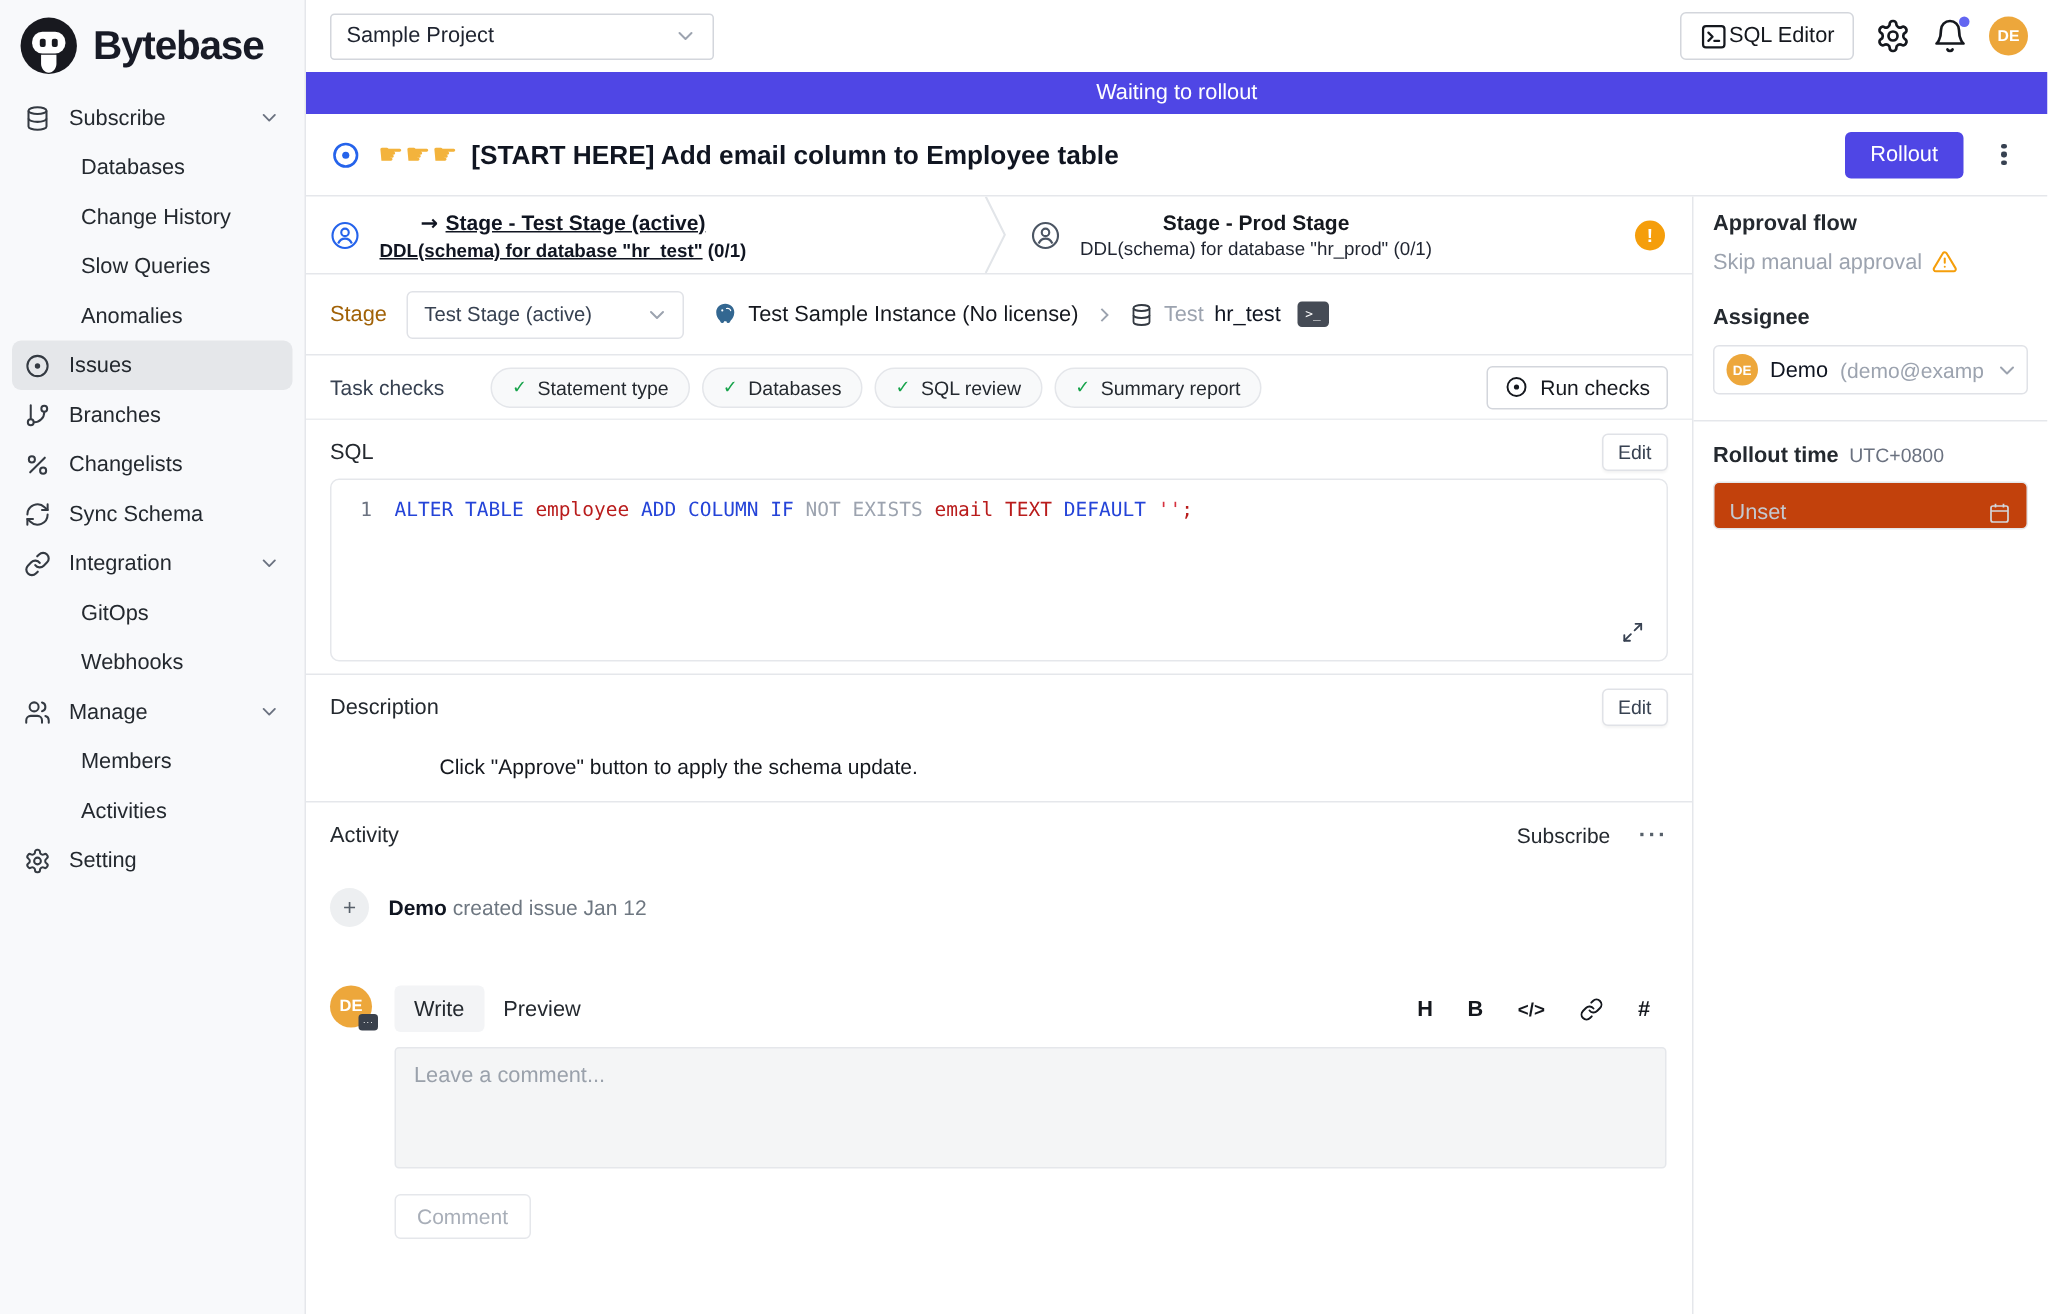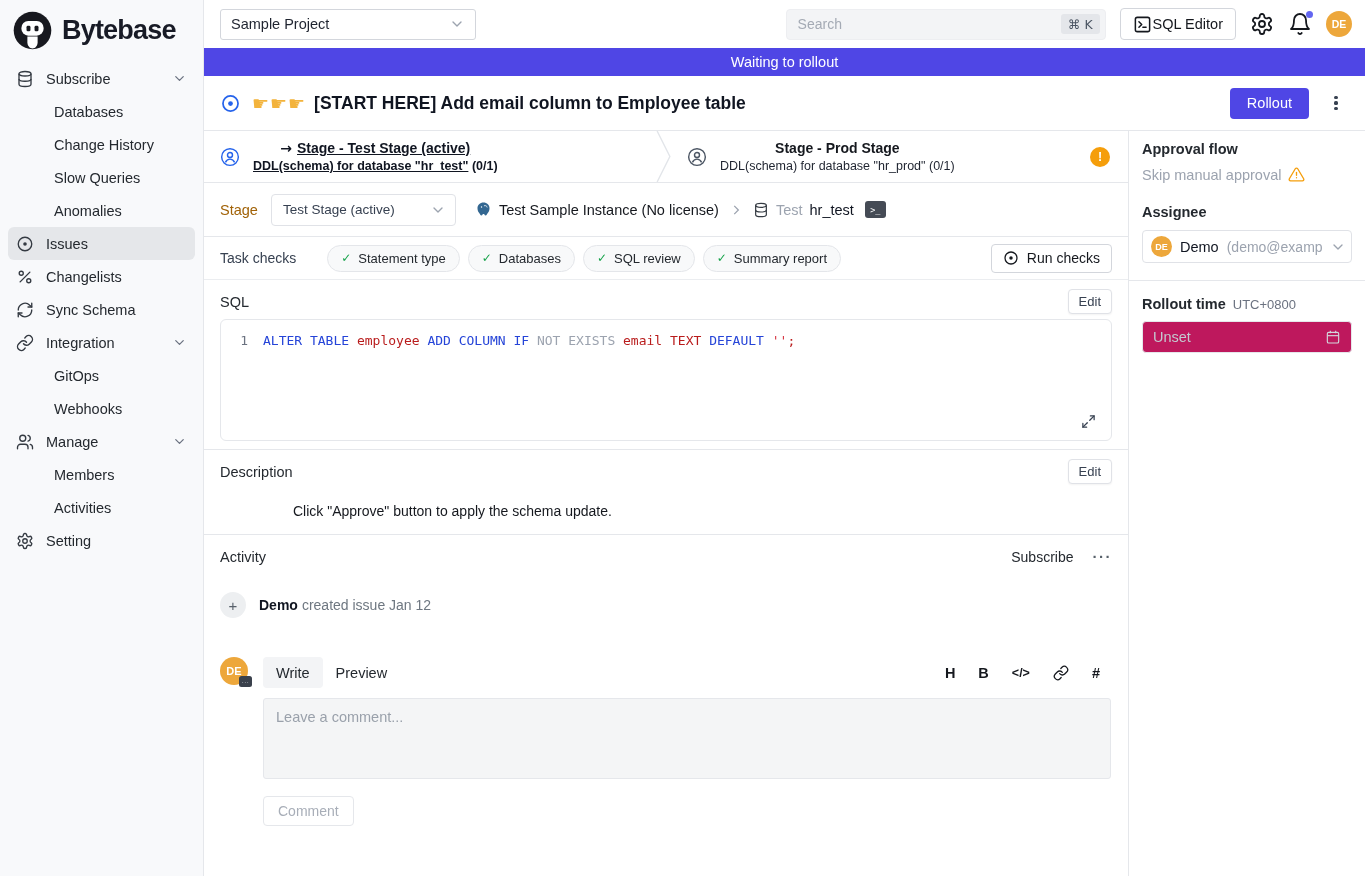--- a/index.html
+++ b/index.html
@@ -139,21 +139,21 @@
   .rp-skip { margin-top:9px; display:flex; align-items:center; gap:7px; color:#9ca3af; font-size:14.5px; }
   .warn-icon { width:17px; height:17px; flex-shrink:0; }
   .rp-assignee-title { margin-top:21px; font-size:14.5px; font-weight:700; color:#24292f; }
   .assignee-select { margin-top:10px; height:33px; border:1px solid #e0e2e7; border-radius:4px; display:flex; align-items:center; gap:8px; padding:0 5px 0 8px; cursor:pointer; background:#fff; }
   .assignee-select .avatar { width:21px; height:21px; font-size:9px; }
   .assignee-name { font-size:14.5px; color:#101521; white-space:nowrap; }
   .assignee-email { flex:1; color:#9ca3af; font-size:14px; white-space:nowrap; overflow:hidden; }
   .rp-divider { border-top:1px solid #e5e7eb; margin:17px -13px 0 -13px; }
   .rollout-row { margin-top:15px; display:flex; align-items:baseline; gap:7px; }
   .rollout-tz { font-size:13px; color:#6b7280; }
-  .unset-input { margin-top:9px; height:32px; border:1px solid #e5e7eb; border-radius:4px; display:flex; align-items:center; justify-content:space-between; padding:0 10px; cursor:pointer; background:#be185d; }
+  .unset-input { margin-top:9px; height:32px; border:1px solid #e5e7eb; border-radius:4px; display:flex; align-items:flex-start; justify-content:space-between; padding:12px 10px; cursor:pointer; background:#c2410c; }
   .unset-text { color:#c4c9d0; font-size:14.5px; }
   .cal-icon { width:16px; height:16px; color:#d3d7dd; }
 </style>
 </head>
 <body>
 
 <div class="app">
 
   <aside class="sidebar">
     <div class="logo">
@@ -200,20 +200,31 @@
           <span class="nav-icon">
             <svg viewBox="0 0 24 24" fill="none" stroke="currentColor" stroke-width="1.8">
               <circle cx="12" cy="12" r="9"></circle>
               <circle cx="12" cy="12" r="2.4" fill="currentColor" stroke="none"></circle>
             </svg>
           </span>
           <span class="nav-label">Issues</span>
         </div>
         <div class="nav-item">
           <span class="nav-icon">
+            <svg viewBox="0 0 24 24" fill="none" stroke="currentColor" stroke-width="1.8" stroke-linecap="round" stroke-linejoin="round">
+              <line x1="6" y1="3" x2="6" y2="15"></line>
+              <circle cx="18" cy="6" r="2.6"></circle>
+              <circle cx="6" cy="18" r="2.6"></circle>
+              <path d="M18 9a9 9 0 0 1-9 9"></path>
+            </svg>
+          </span>
+          <span class="nav-label">Branches</span>
+        </div>
+        <div class="nav-item">
+          <span class="nav-icon">
             <svg viewBox="0 0 24 24" fill="none" stroke="currentColor" stroke-width="1.8" stroke-linecap="round">
               <circle cx="7" cy="7" r="2.7"></circle>
               <circle cx="17" cy="17" r="2.7"></circle>
               <line x1="18.5" y1="5.5" x2="5.5" y2="18.5"></line>
             </svg>
           </span>
           <span class="nav-label">Changelists</span>
         </div>
         <div class="nav-item">
           <span class="nav-icon">
@@ -285,24 +296,20 @@
     <header class="topbar">
       <div class="project-select">
         <span>Sample Project</span>
         <span class="select-chevron">
             <svg viewBox="0 0 24 24" fill="none" stroke="currentColor" stroke-width="2" stroke-linecap="round" stroke-linejoin="round">
               <path d="m6 9 6 6 6-6"></path>
             </svg>
           </span>
       </div>
       <div class="topbar-right">
-        <div class="search-box">
-          <span class="search-placeholder">Search</span>
-          <span class="kbd">⌘ K</span>
-        </div>
         <button class="sql-editor-btn">
           <span class="terminal-icon">
               <svg viewBox="0 0 24 24" fill="none" stroke="currentColor" stroke-width="1.9" stroke-linecap="round" stroke-linejoin="round">
                 <rect x="3" y="3" width="18" height="18" rx="2.5"></rect>
                 <path d="m7.5 8.5 3.5 3.5-3.5 3.5"></path>
                 <line x1="12.5" y1="15.5" x2="16.5" y2="15.5"></line>
               </svg>
             </span>
           <span>SQL Editor</span>
         </button>

